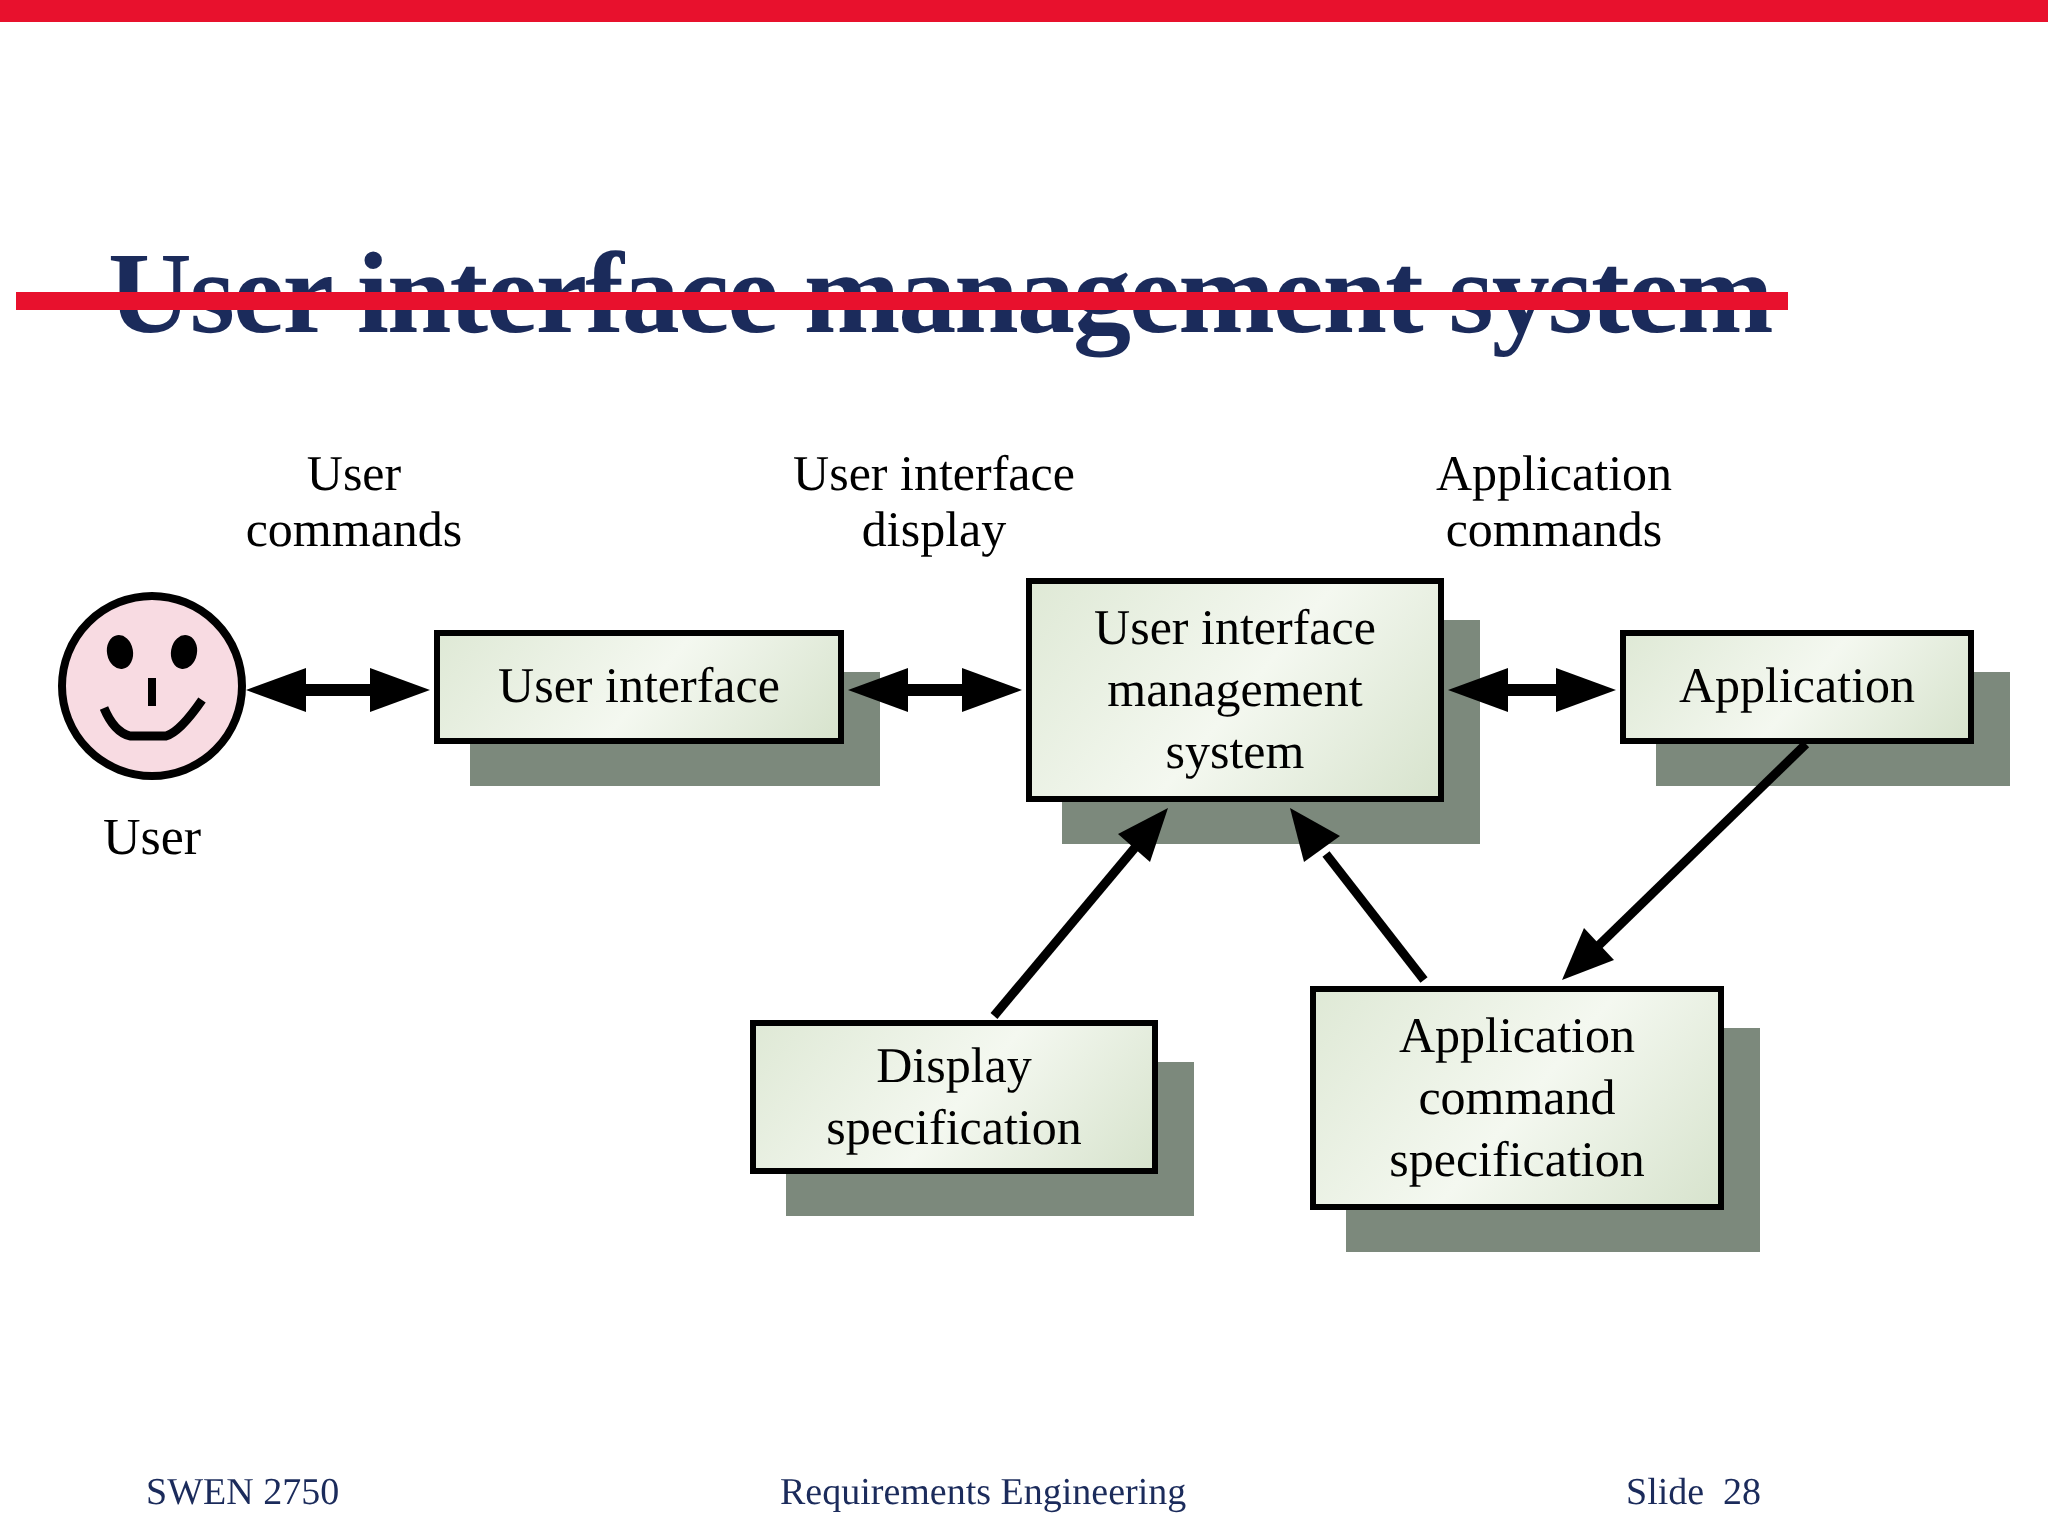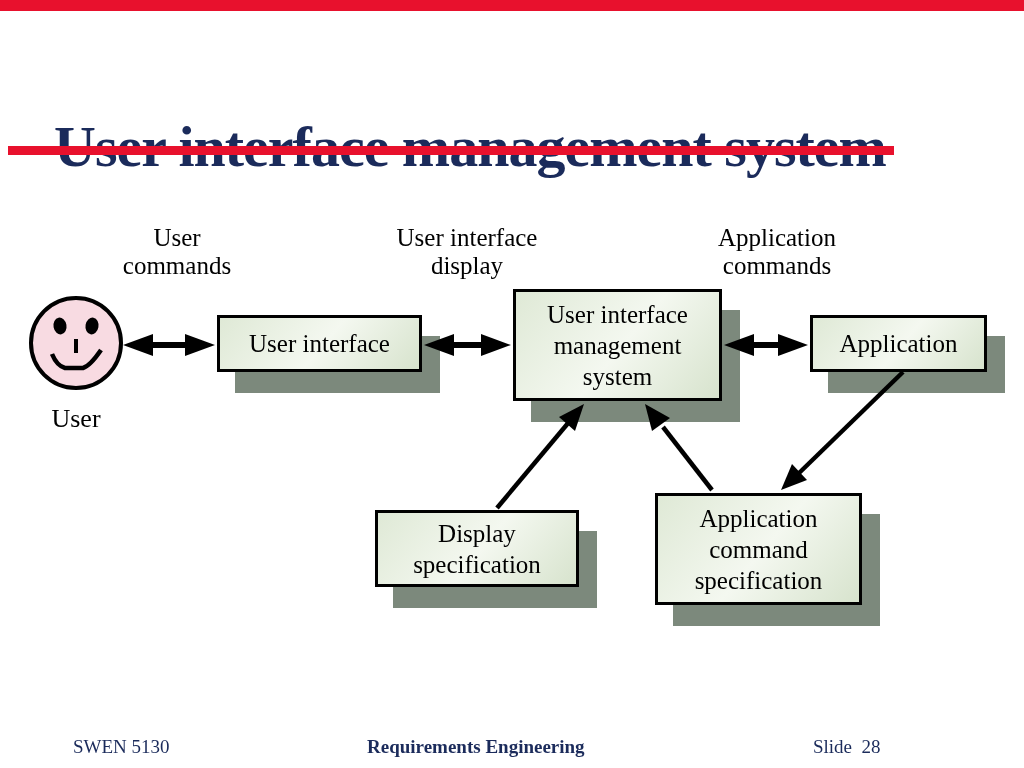--- a/index.html
+++ b/index.html
@@ -39,21 +39,21 @@
   .face{position:absolute;left:24px;top:293px;width:104px;height:104px;}
   .actor-label{
     position:absolute;left:24px;top:404px;width:104px;text-align:center;
     font-size:26px;color:#000;
   }
   .arrows{position:absolute;left:0;top:0;width:1024px;height:768px;pointer-events:none;}
   .footer-text{
     position:absolute;top:736px;font-size:19px;color:#1b2b5b;white-space:pre;
   }
   #footer-left{left:73px;}
-  #footer-center{left:367px;font-weight:bold;}
+  #footer-center{left:390px;}
   #footer-right{left:813px;text-align:center;}
 </style>
 </head>
 <body>
 
 <div class="topbar"></div>
 
 <h1 class="slide-title">User interface management system</h1>
 <div class="title-rule"></div>
 
@@ -113,15 +113,15 @@
     <line x1="712" y1="490" x2="663" y2="427" stroke="#000" stroke-width="4.5"></line>
     <polygon points="645,404 670,418 652,431" fill="#000"></polygon>
   </g>
 
   <g>
     <line x1="903" y1="372" x2="797" y2="475" stroke="#000" stroke-width="4.5"></line>
     <polygon points="781,490 792,464 807,480" fill="#000"></polygon>
   </g>
 </svg>
 
-<div class="footer-text" id="footer-left">SWEN 5130</div>
+<div class="footer-text" id="footer-left">SWEN 2750</div>
 <div class="footer-text" id="footer-center">Requirements Engineering</div>
 <div class="footer-text" id="footer-right">Slide  28</div>
 
 </body></html>

